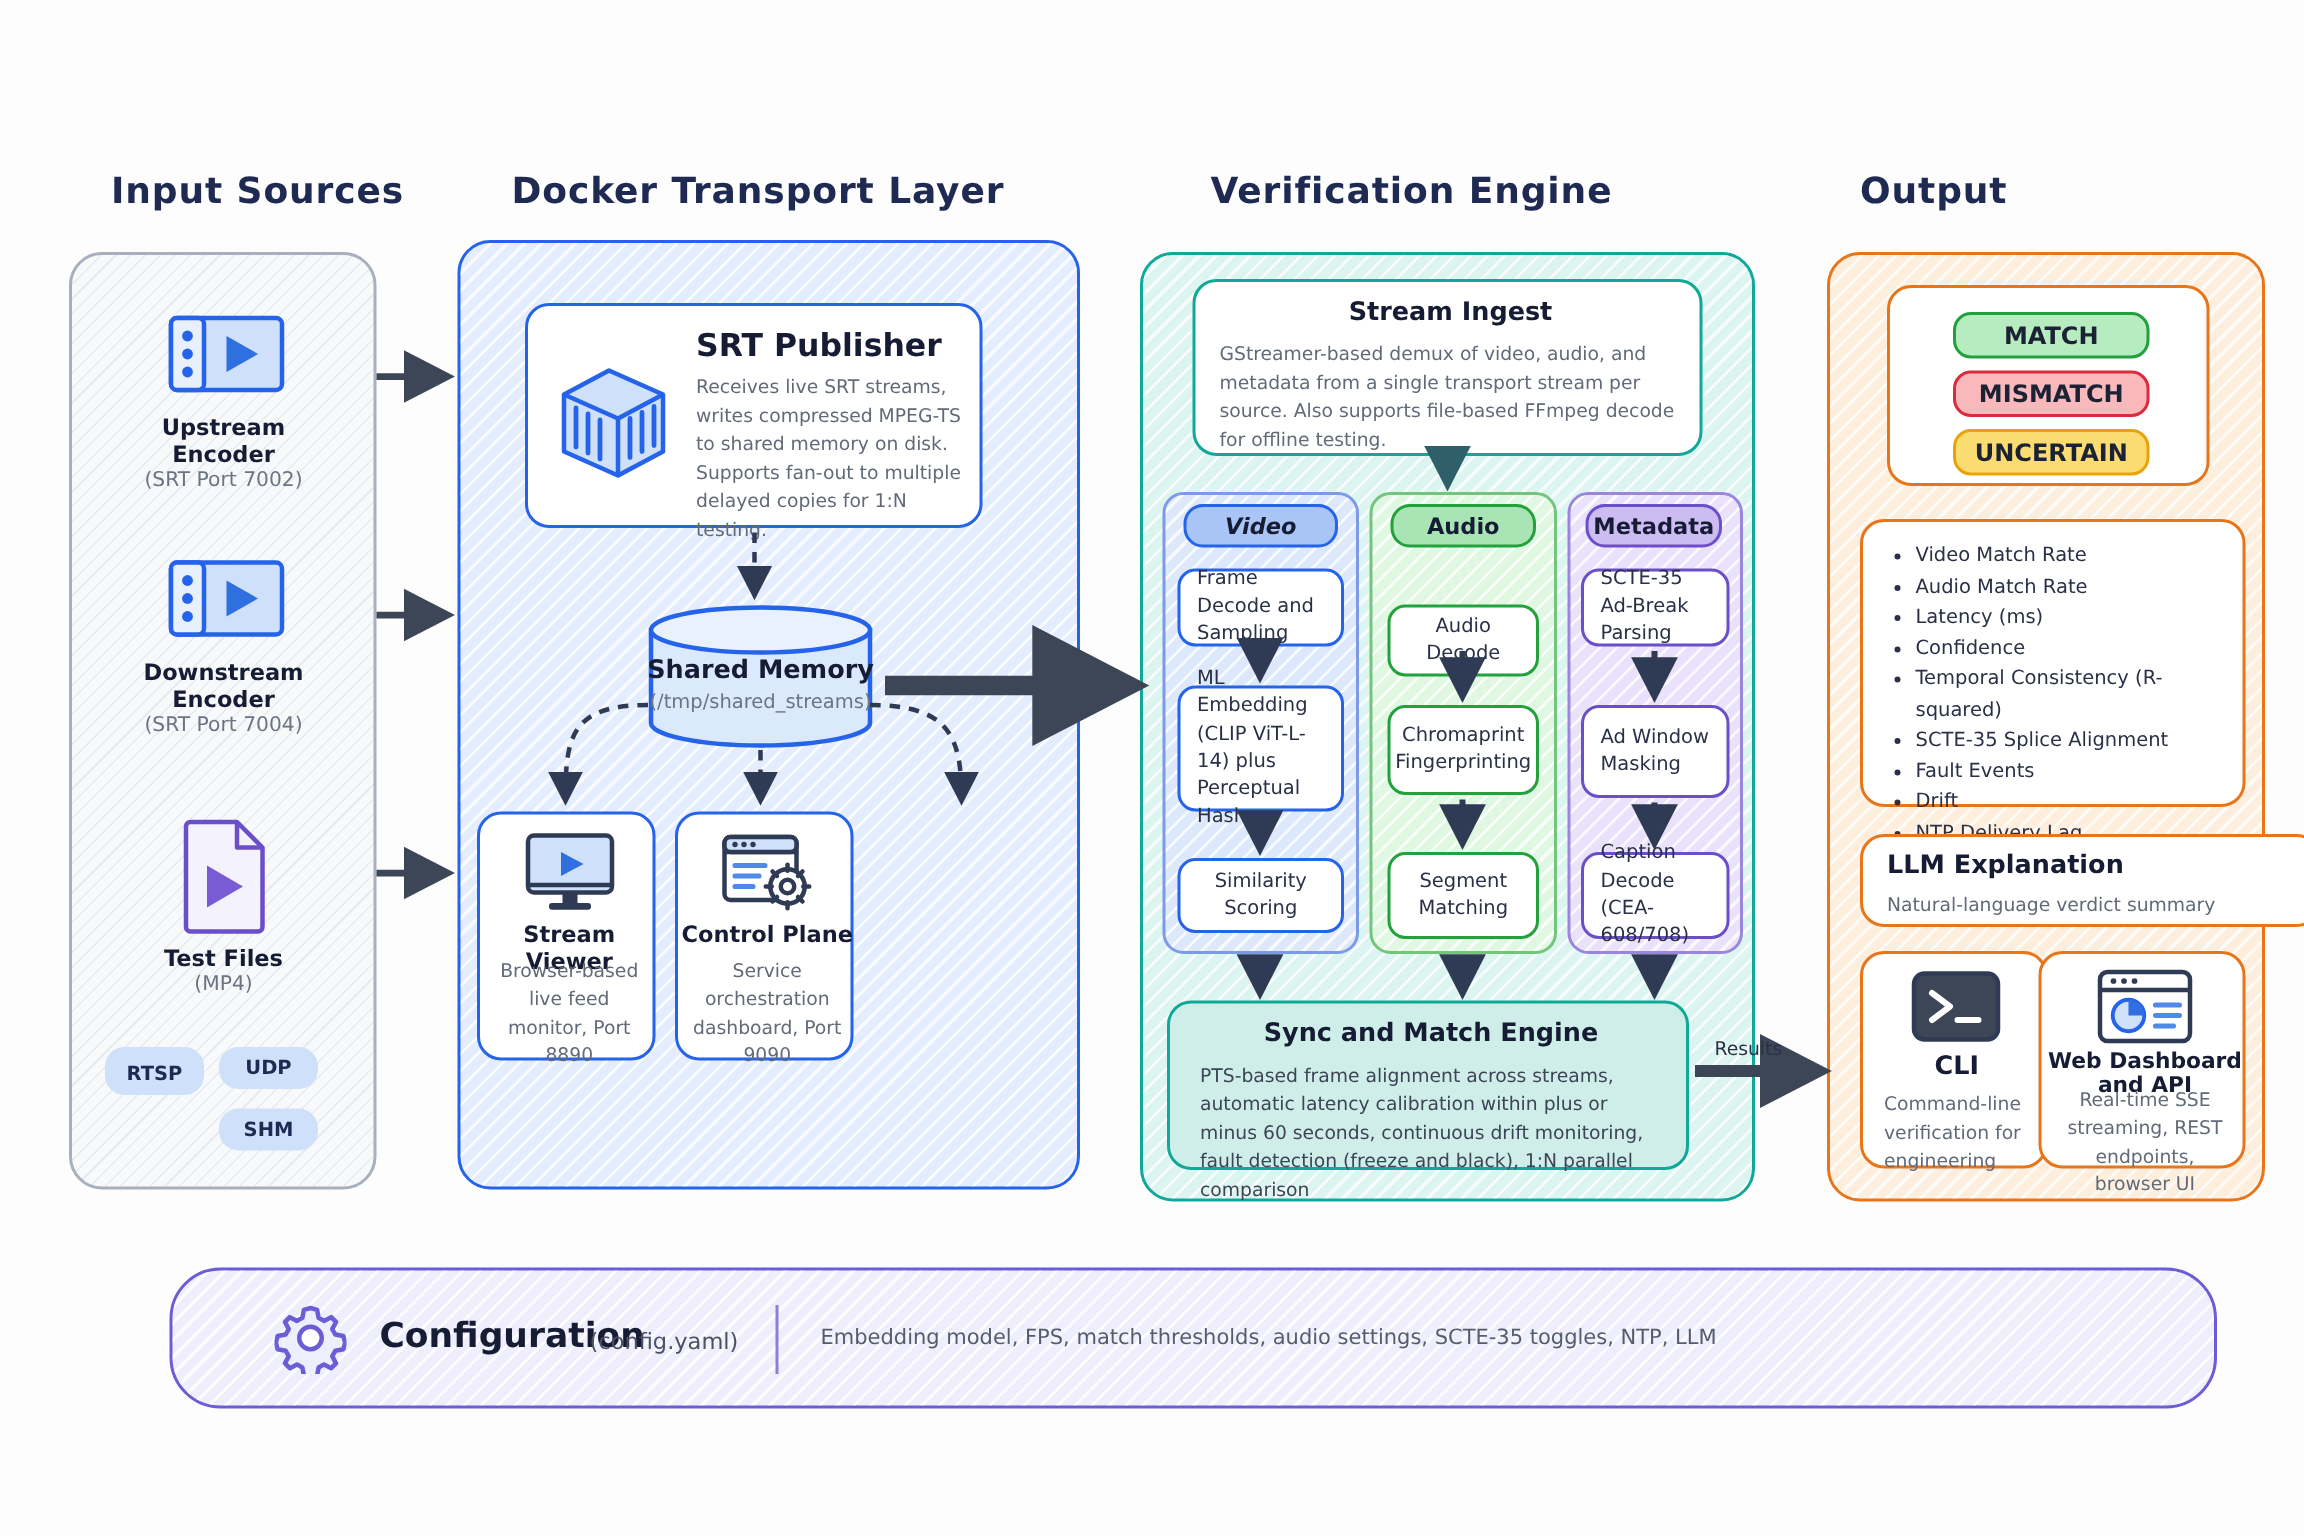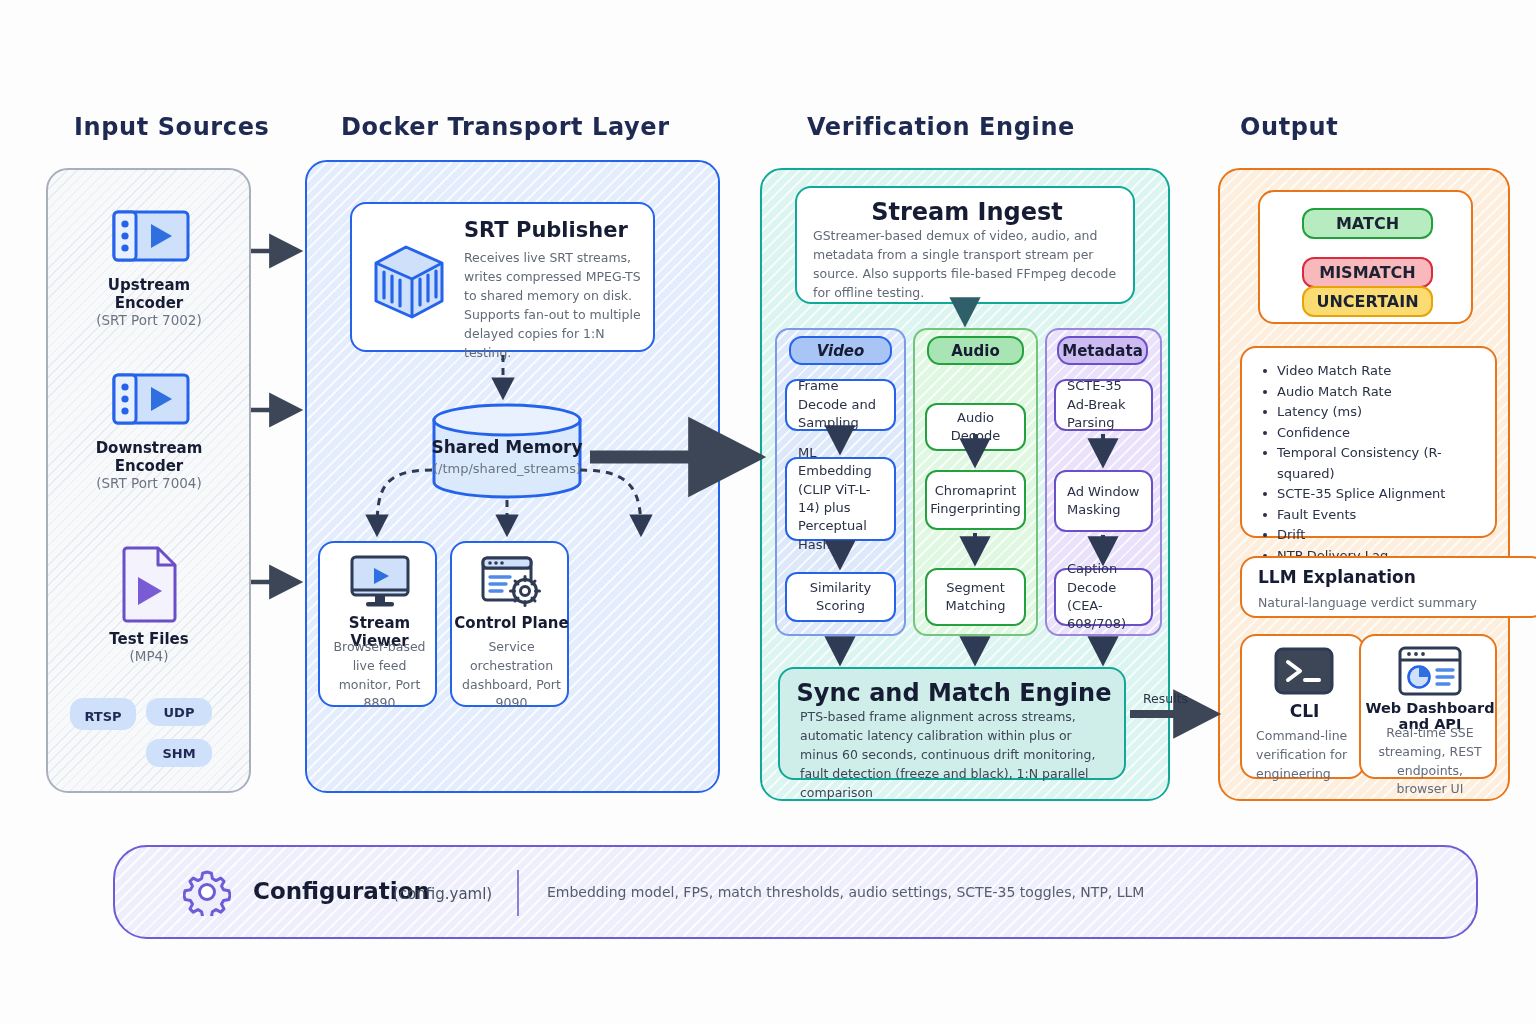--- a/index.html
+++ b/index.html
@@ -54,21 +54,21 @@
     background:#fff;
     border:2.5px solid #333;
     border-radius:16px;
     box-sizing:border-box;
     z-index:3;
   }
   .card-b{border-color:#2563eb;}
   .card-t{border-color:#10a899;}
   .card-o{border-color:#e8751a;}
 
-  .ttl{font-size:24px;font-weight:700;color:#161c33;text-align:center;}
+  .ttl{font-size:17px;font-weight:700;color:#161c33;text-align:center;}
   .ttl-l{font-size:21px;font-weight:700;color:#161c33;}
   .desc{font-size:12.5px;line-height:1.52;color:#626a78;}
   .desc-c{font-size:12.5px;line-height:1.5;color:#626a78;text-align:center;}
 
   
   .node-name{font-size:15px;font-weight:700;color:#161c33;text-align:center;}
   .node-sub{font-size:13.5px;color:#6c7483;text-align:center;}
 
   
   .chip{
@@ -288,21 +288,21 @@
     <div class="ttl" style="position:absolute;left:0;top:10px;width:348px;">Sync and Match Engine</div>
     <div class="desc" style="position:absolute;left:20px;top:38px;width:312px;color:#3c4455;">PTS-based frame alignment across streams, automatic latency calibration within plus or minus 60 seconds, continuous drift monitoring, fault detection (freeze and black), 1:N parallel comparison</div>
   </div>
 
   <div class="panel p-output" style="left:1218px;top:168px;width:292px;height:633px;">
     <div class="hatch"></div>
   </div>
 
   <div class="card card-o" style="left:1258px;top:190px;width:215px;height:134px;">
     <div class="badge" style="left:42px;top:16px;width:131px;height:31px;background:#b7ecc0;border:2.5px solid #22a03c;">MATCH</div>
-    <div class="badge" style="left:42px;top:55px;width:131px;height:31px;background:#f9b8bc;border:2.5px solid #db2b3f;margin-top:10px;">MISMATCH</div>
+    <div class="badge" style="left:42px;top:55px;width:131px;height:31px;background:#f9b8bc;border:2.5px solid #db2b3f;">MISMATCH</div>
     <div class="badge" style="left:42px;top:94px;width:131px;height:31px;background:#fbdc72;border:2.5px solid #e8a307;">UNCERTAIN</div>
   </div>
 
   <div class="card card-o" style="left:1240px;top:346px;width:257px;height:192px;">
     <ul class="mlist" style="position:absolute;left:18px;top:13px;width:225px;">
       <li>Video Match Rate</li>
       <li>Audio Match Rate</li>
       <li>Latency (ms)</li>
       <li>Confidence</li>
       <li>Temporal Consistency (R-squared)</li>

